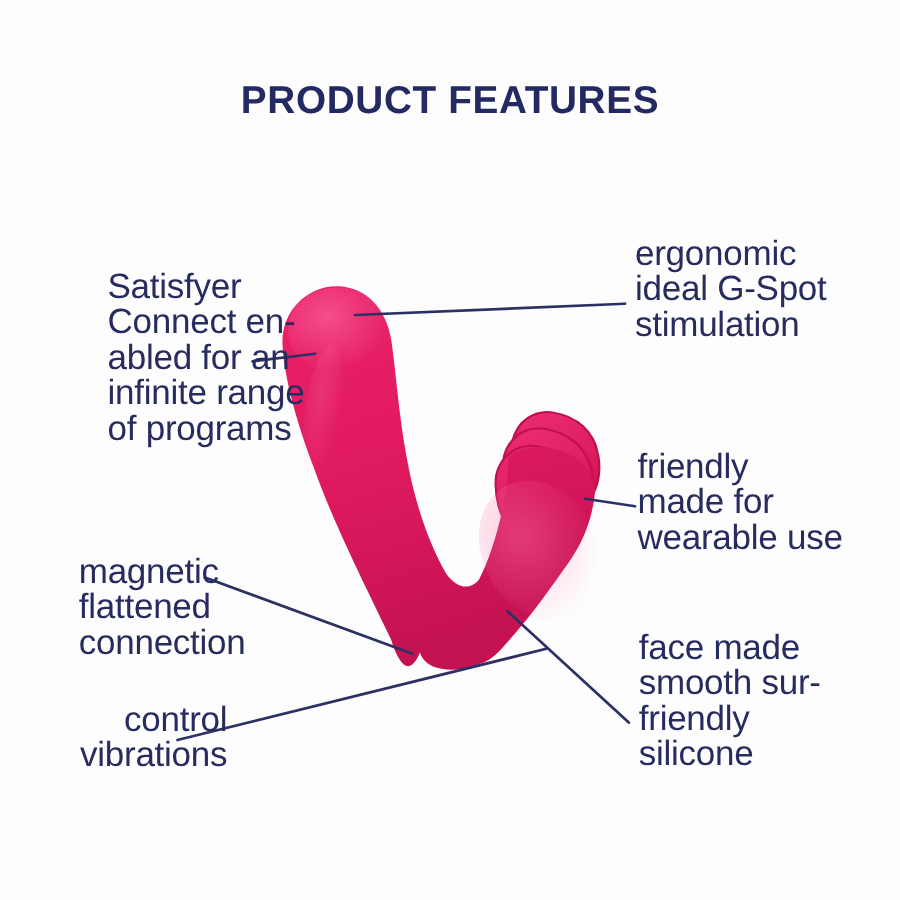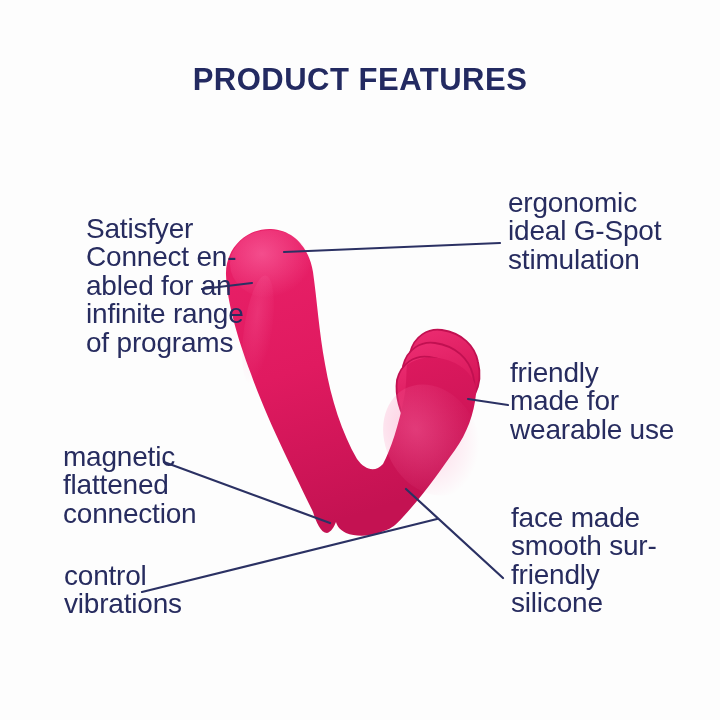--- a/index.html
+++ b/index.html
@@ -17,21 +17,21 @@
   .figure-svg{position:absolute;left:0;top:0;width:720px;height:720px;}
   .ann{
     position:absolute;
     font-size:28px;font-weight:500;letter-spacing:-0.2px;
     line-height:28.4px;color:#272c5f;white-space:nowrap;
   }
   .ann-satisfyer{left:64px;top:215px;margin-left:22px;}
   .ann-ergonomic{left:508px;top:189px;}
   .ann-flattened{left:510px;top:359px;}
   .ann-magnetic{left:63px;top:443px;}
-  .ann-control{left:64px;top:562px;}
+  .ann-control{left:64px;top:562px;text-align:right;}
   .ann-smooth{left:511px;top:504px;}
 </style>
 </head>
 <body>
 
 <div class="stage">
 
   <div class="page-title">PRODUCT FEATURES</div>
 
   <svg class="figure-svg" viewBox="0 0 720 720" aria-hidden="true">

